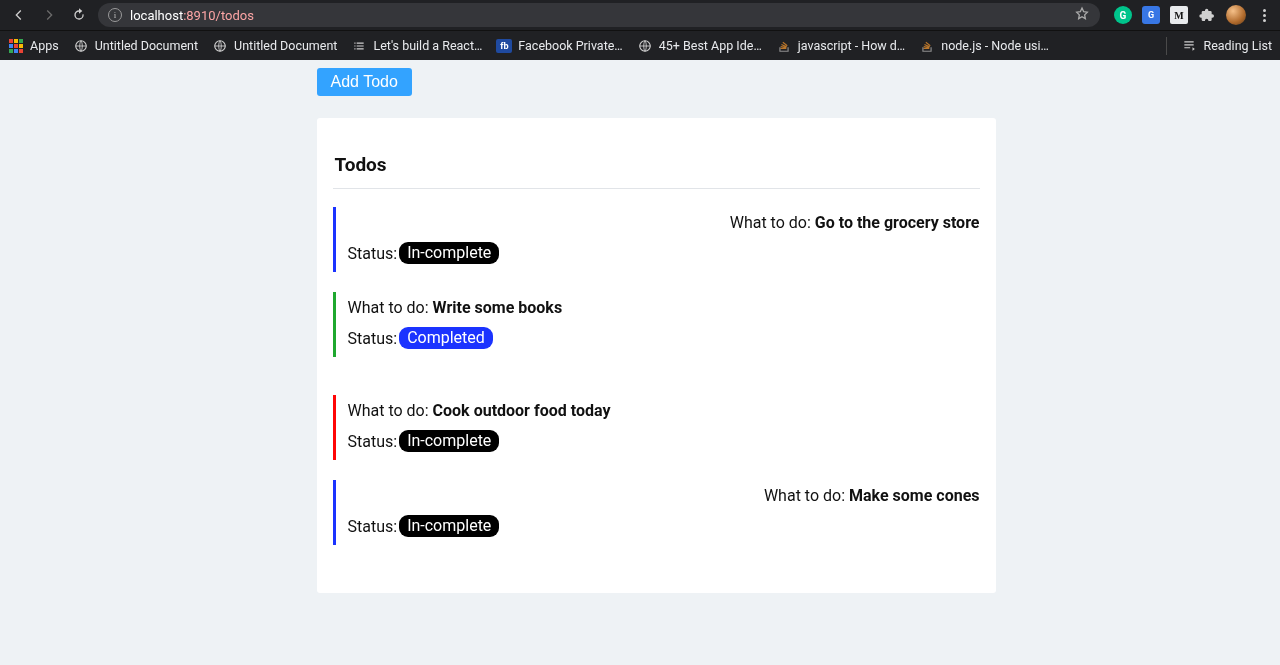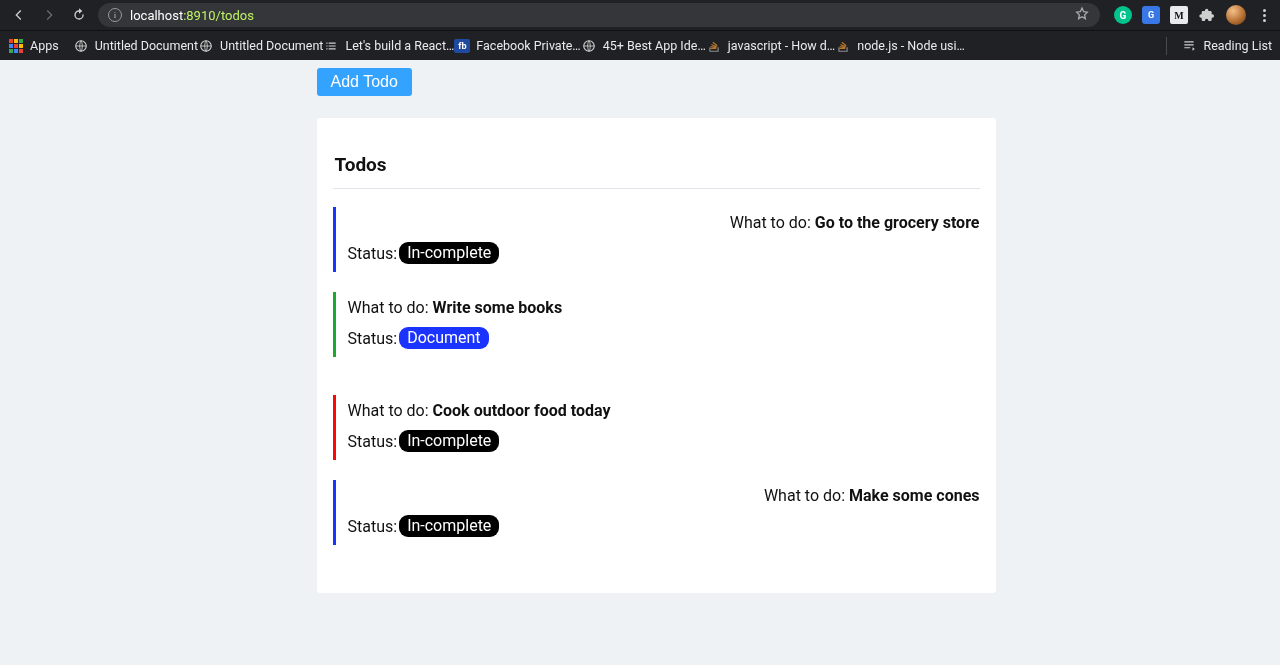--- a/index.html
+++ b/index.html
@@ -50,21 +50,21 @@
   .omnibox .info-icon {
     width: 14px; height: 14px;
     border: 1px solid #9a9a9a;
     border-radius: 50%;
     display: flex; align-items: center; justify-content: center;
     font-size: 9px;
     color: #bdbdbd;
     font-family: serif;
   }
   .omnibox .url-host { color: #fff; }
-  .omnibox .url-rest { color: #bef264; }
+  .omnibox .url-rest { color: #fca5a5; }
   .omnibox .star { margin-left: auto; color: #a0a0a0; }
 
   .chrome-right {
     display: flex; align-items: center; gap: 10px;
     padding-left: 6px;
   }
   .ext-icon {
     width: 18px; height: 18px;
     display: flex; align-items: center; justify-content: center;
     border-radius: 50%;
@@ -245,21 +245,21 @@
             <span></span>
             <span></span>
             <span></span>
             <span></span>
             <span></span>
             <span></span>
           </span>
       </span>
       <span>Apps</span>
     </div>
-    <div id="bm-list" style="display:flex;">
+    <div id="bm-list" style="display:flex;gap:14px">
         <div class="bm">
           <span class="favicon">
             <svg viewBox="0 0 24 24" fill="#cfcfcf">
               <circle cx="12" cy="12" r="9" fill="none" stroke="#cfcfcf" stroke-width="2"></circle>
               <path d="M3 12h18M12 3c3 3 3 15 0 18M12 3c-3 3-3 15 0 18" stroke="#cfcfcf" stroke-width="1.5" fill="none"></path>
             </svg>
           </span>
           <span>Untitled Document</span>
         </div>
         <div class="bm">
@@ -338,21 +338,21 @@
             <div class="line1"><span class="label">What to do: </span><span class="title">Go to the grocery store</span></div>
             <div class="line2">
               <span>Status:</span>
               <span class="status-pill red">In-complete</span>
             </div>
           </div>
           <div class="todo border-green">
             <div class="line1"><span class="label">What to do: </span><span class="title">Write some books</span></div>
             <div class="line2">
               <span>Status:</span>
-              <span class="status-pill blue">Document</span>
+              <span class="status-pill blue">Completed</span>
             </div>
           </div>
           <div class="todo border-red">
             <div class="line1"><span class="label">What to do: </span><span class="title">Cook outdoor food today</span></div>
             <div class="line2">
               <span>Status:</span>
               <span class="status-pill red">In-complete</span>
             </div>
           </div>
           <div class="todo border-blue">

